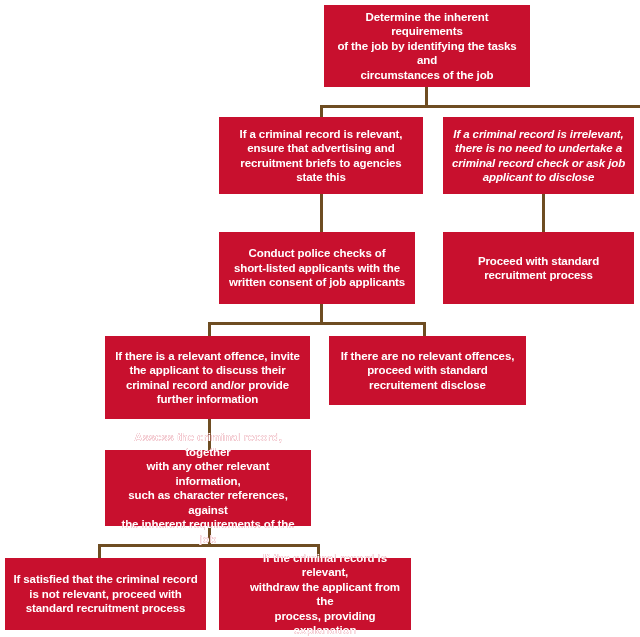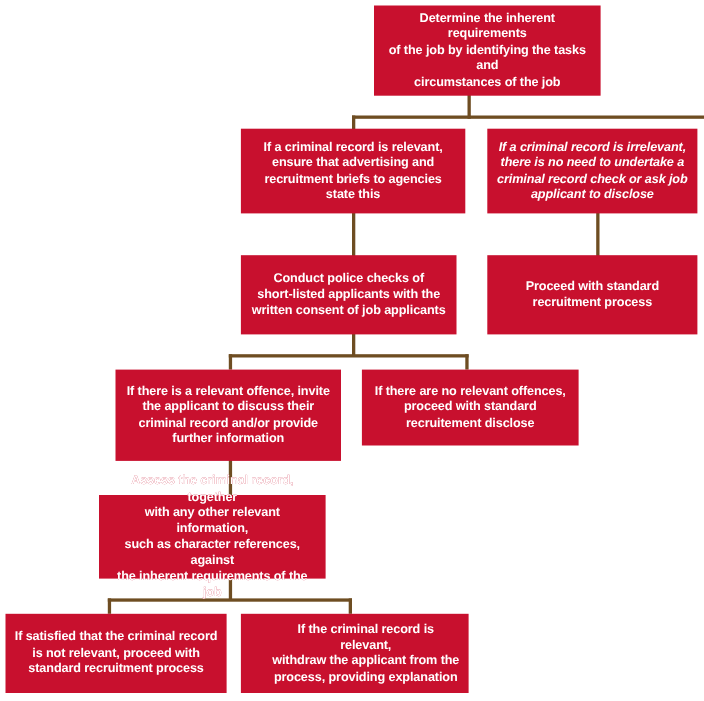--- a/index.html
+++ b/index.html
@@ -64,21 +64,21 @@
   <div class="conn conn-v" style="left:208px; top:322px; height:14px;"></div>
   <div class="conn conn-v" style="left:423px; top:322px; height:14px;"></div>
 
   <div class="conn conn-v" style="left:208px; top:418px; height:33px;"></div>
 
   <div class="conn conn-v" style="left:208px; top:525px; height:20px;"></div>
   <div class="conn conn-h" style="left:98px; top:544px; width:222px;"></div>
   <div class="conn conn-v" style="left:98px; top:544px; height:14px;"></div>
   <div class="conn conn-v" style="left:317px; top:544px; height:14px;"></div>
 
-  <div class="node" style="left:340px; top:5px; width:206px; height:82px;">
+  <div class="node" style="left:324px; top:5px; width:206px; height:82px;">
     <span class="node-text">Determine the inherent requirements
 of the job by identifying the tasks and
 circumstances of the job</span>
   </div>
 
   <div class="node" style="left:219px; top:117px; width:204px; height:77px;">
     <span class="node-text">If a criminal record is relevant,
 ensure that advertising and
 recruitment briefs to agencies
 state this</span>
@@ -108,32 +108,32 @@
 criminal record and/or provide
 further information</span>
   </div>
 
   <div class="node" style="left:329px; top:336px; width:197px; height:69px;">
     <span class="node-text">If there are no relevant offences,
 proceed with standard
 recruitement disclose</span>
   </div>
 
-  <div class="node" style="left:90px; top:450px; width:206px; height:76px;">
+  <div class="node" style="left:105px; top:450px; width:206px; height:76px;">
     <span class="node-text">Assess the criminal record, together
 with any other relevant information,
 such as character references, against
 the inherent requirements of the job</span>
   </div>
 
   <div class="node" style="left:5px; top:558px; width:201px; height:72px;">
     <span class="node-text">If satisfied that the criminal record
 is not relevant, proceed with
 standard recruitment process</span>
   </div>
 
-  <div class="node" style="left:219px; top:558px; width:207px; height:72px;padding-left:28px;">
+  <div class="node" style="left:219px; top:558px; width:192px; height:72px;padding-left:28px;">
     <span class="node-text">If the criminal record is relevant,
 withdraw the applicant from the
 process, providing explanation</span>
   </div>
 
 </div>
 
 </body></html>

